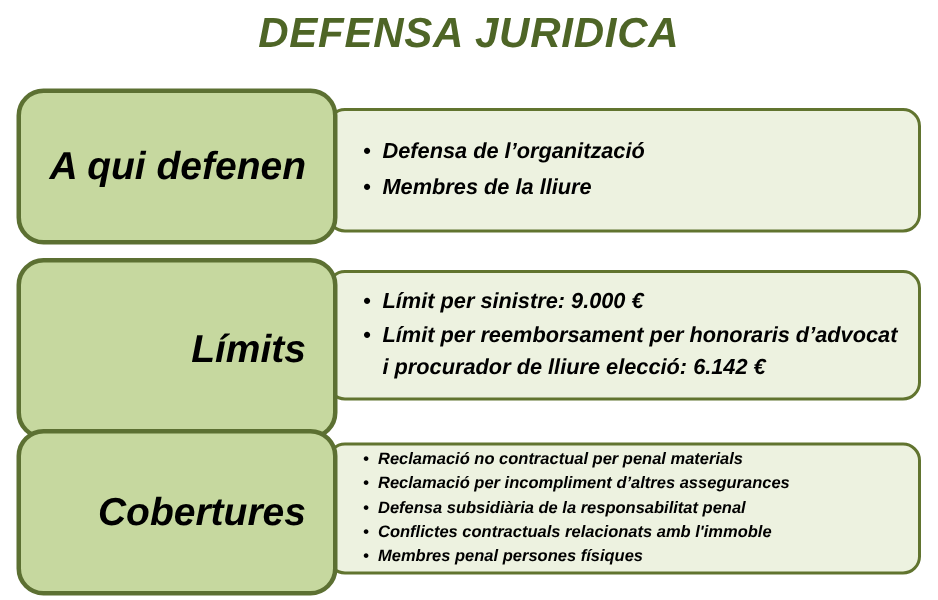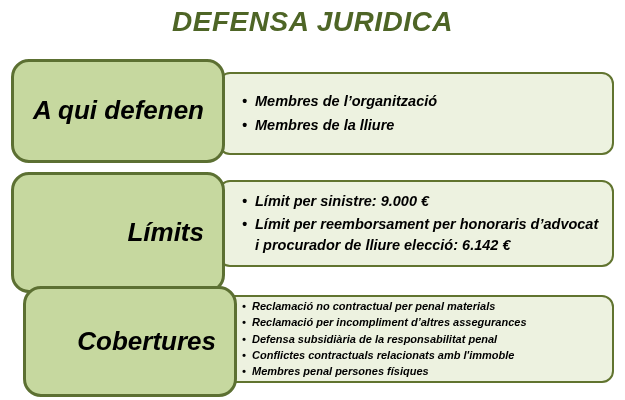--- a/index.html
+++ b/index.html
@@ -78,35 +78,35 @@
   .size-sm li { font-size: 11px;   line-height: 1.35; margin: 1.5px 0; }
   .bullet { flex: 0 0 auto; width: 13px; }
   .size-sm .bullet { width: 10px; }
   .item-text { flex: 1 1 auto; }
 
   
   .row1-label  { top: 59px;  height: 104px; }
   .row1-detail { top: 72px;  height: 83px;  }
   .row2-label  { top: 172px; height: 121px; }
   .row2-detail { top: 180px; height: 87px;  }
-  .row3-label  { top: 286px; height: 111px; margin-left: 12px; }
+  .row3-label  { top: 286px; height: 111px; }
   .row3-detail { top: 295px; height: 88px;  }
 </style>
 </head>
 <body>
 
 <div class="slide">
 
   <h1 class="title">DEFENSA JURIDICA</h1>
 
   <div class="detail-box row1-detail">
     <ul class="items size-lg">
       <li>
         <span class="bullet">•</span>
-        <span class="item-text">Membres de l’organització</span>
+        <span class="item-text">Defensa de l’organització</span>
       </li>
       <li>
         <span class="bullet">•</span>
         <span class="item-text">Membres de la lliure</span>
       </li>
     </ul>
   </div>
   <div class="label-box row1-label">
     <span class="label-text">A qui defenen</span>
   </div>

